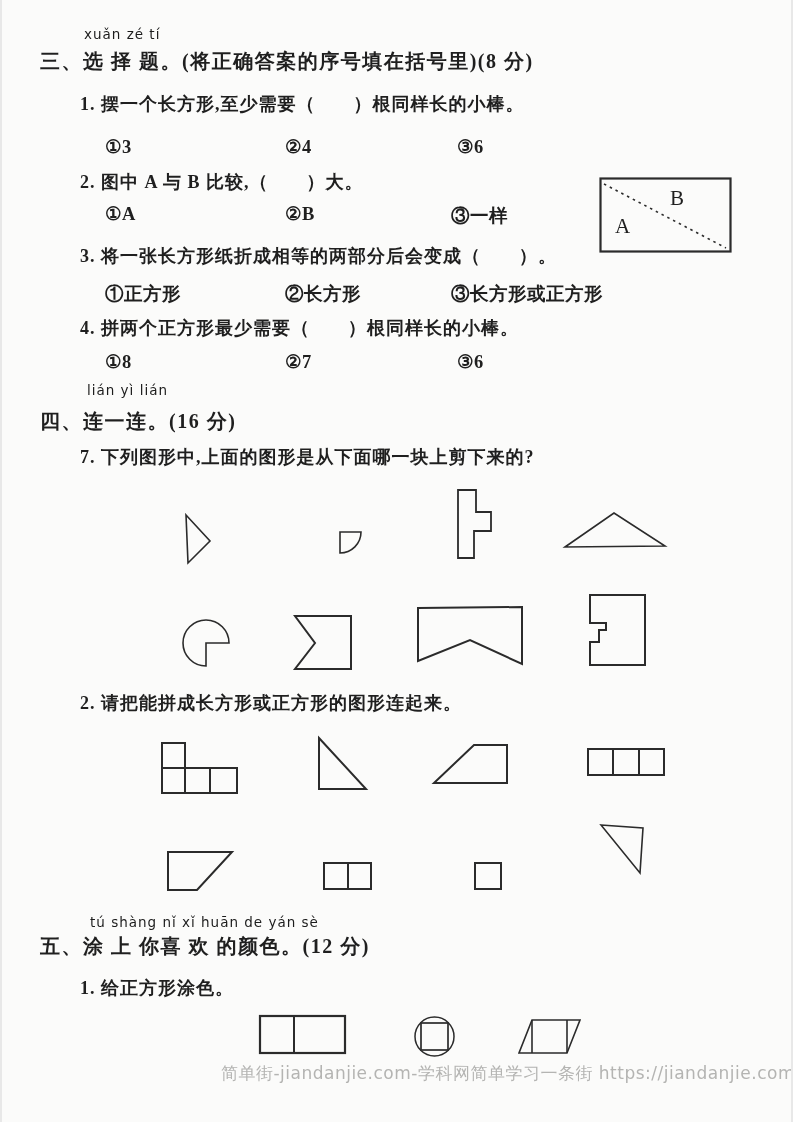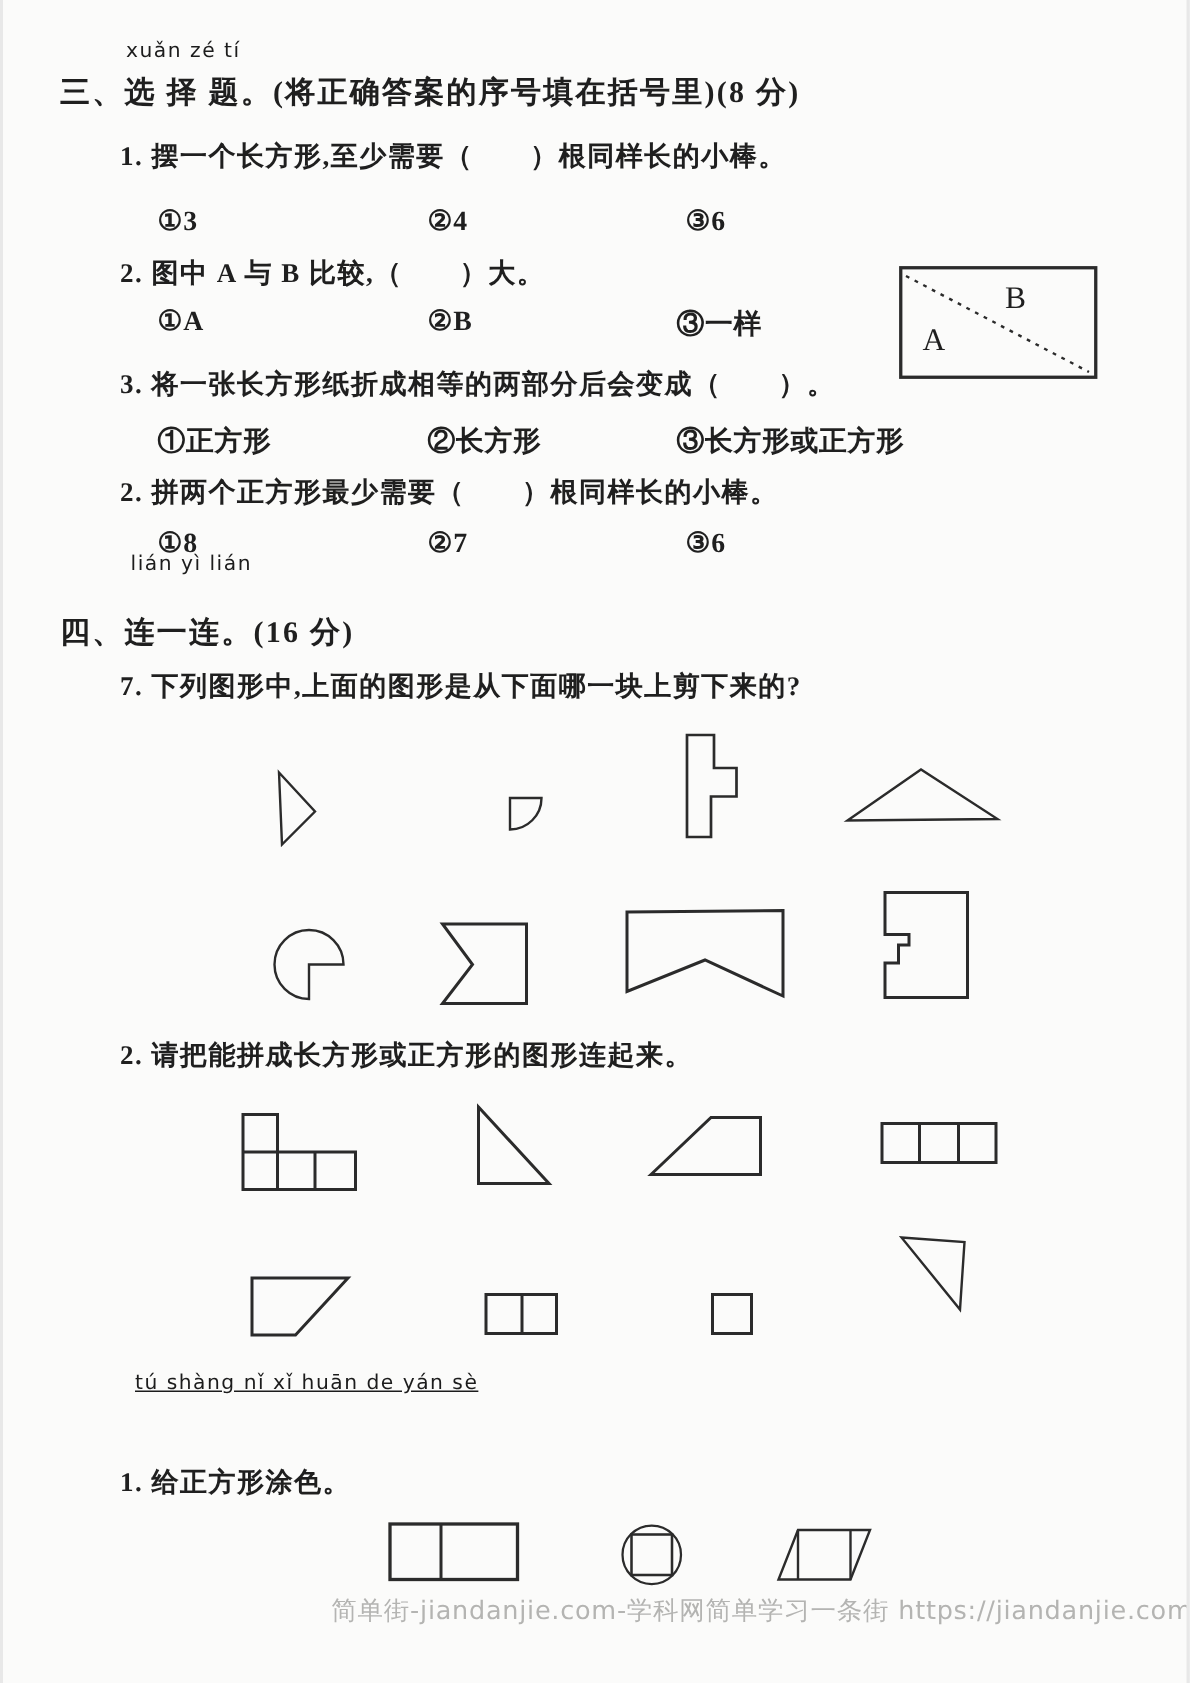--- a/index.html
+++ b/index.html
@@ -48,31 +48,32 @@
   <div class="abs q-text" style="left:78px; top:170px;">2. 图中 A 与 B 比较,（　　）大。</div>
   <div class="abs opt" style="left:103px; top:203px;">①A</div>
   <div class="abs opt" style="left:283px; top:203px;">②B</div>
   <div class="abs opt" style="left:449px; top:203px;">③一样</div>
 
   <div class="abs q-text" style="left:78px; top:244px;">3. 将一张长方形纸折成相等的两部分后会变成（　　）。</div>
   <div class="abs opt" style="left:103px; top:281px;">①正方形</div>
   <div class="abs opt" style="left:283px; top:281px;">②长方形</div>
   <div class="abs opt" style="left:449px; top:281px;">③长方形或正方形</div>
 
-  <div class="abs q-text" style="left:78px; top:316px;">2. 拼两个正方形最少需要（　　）根同样长的小棒。</div>
+  <div class="abs q-text" style="left:78px; top:316px;">4. 拼两个正方形最少需要（　　）根同样长的小棒。</div>
   <div class="abs opt" style="left:103px; top:351px;">①8</div>
   <div class="abs opt" style="left:283px; top:351px;">②7</div>
   <div class="abs opt" style="left:455px; top:351px;">③6</div>
 
-  <div class="abs pinyin" style="left:85px; top:368px;">lián yì lián</div>
+  <div class="abs pinyin" style="left:85px; top:382px;">lián yì lián</div>
   <div class="abs sec-title" style="left:38px; top:408px;">四、连一连。(16 分)</div>
   <div class="abs q-text" style="left:78px; top:445px;">7. 下列图形中,上面的图形是从下面哪一块上剪下来的?</div>
   <div class="abs q-text" style="left:78px; top:691px;">2. 请把能拼成长方形或正方形的图形连起来。</div>
 
-  <div class="abs pinyin" style="left:88px; top:914px;text-decoration:underline;">tú shàng nǐ  xǐ huān de yán sè</div>
+  <div class="abs pinyin" style="left:88px; top:914px;">tú shàng nǐ  xǐ huān de yán sè</div>
+  <div class="abs sec-title" style="left:38px; top:933px;">五、涂 上 你喜 欢 的颜色。(12 分)</div>
   <div class="abs q-text" style="left:78px; top:976px;">1. 给正方形涂色。</div>
 
   <div class="abs watermark" style="left:0; top:1062px;">简单街-jiandanjie.com-学科网简单学习一条街 https://jiandanjie.com</div>
 
   <svg class="figs" width="793" height="1122" viewBox="0 0 793 1122">
 
     <g>
       <rect class="ln" x="598.5" y="178.5" width="130" height="73" stroke-width="2.2"></rect>
       <line class="ln" x1="602" y1="184" x2="724" y2="248" stroke-width="1.6" stroke-dasharray="2.5 4"></line>
       <text x="668" y="205">B</text>

